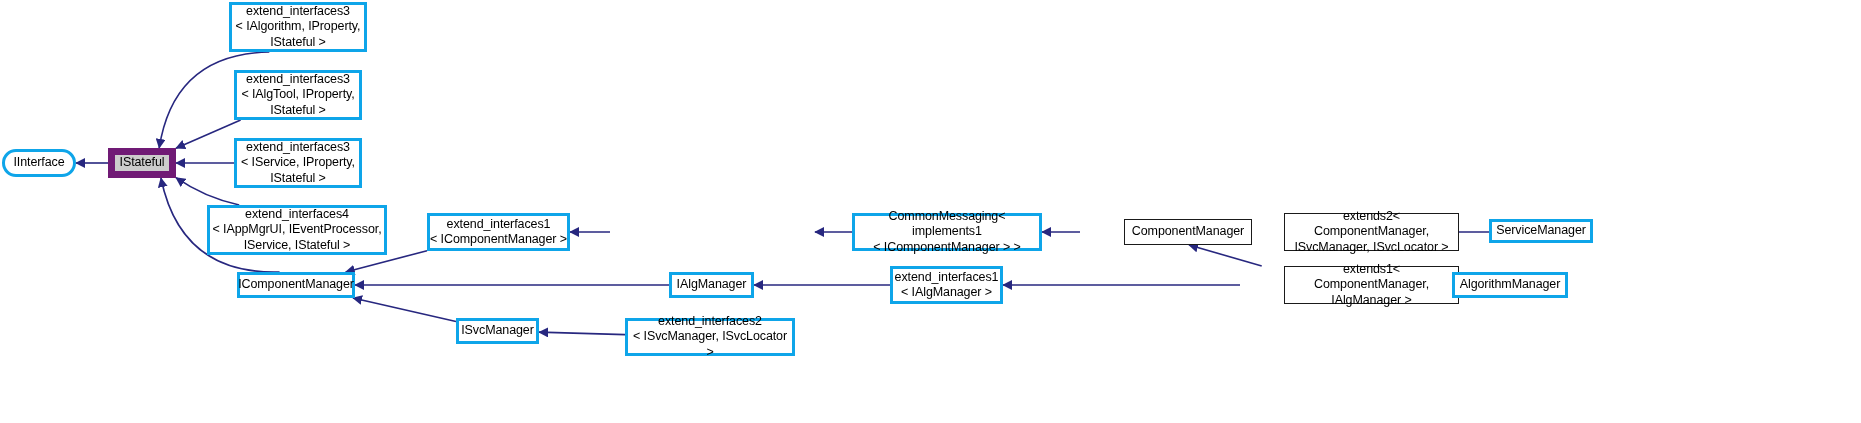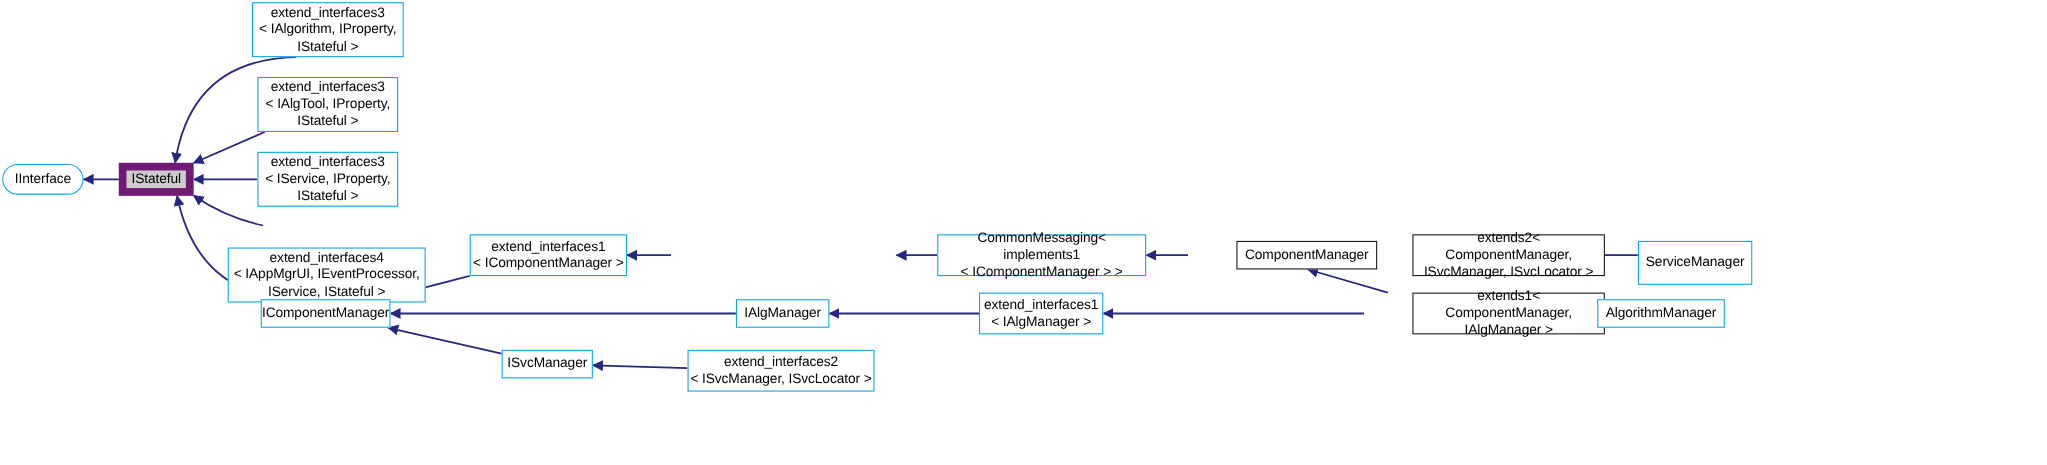--- a/index.html
+++ b/index.html
@@ -19,21 +19,21 @@
     position: absolute;
     left: 0;
     top: 0;
     width: 1861px;
     height: 423px;
     pointer-events: none;
   }
   .node {
     position: absolute;
     box-sizing: border-box;
-    border: 1px solid #0ea5e9;
+    border: 3px solid #0ea5e9;
     background: #ffffff;
     color: #000000;
     font-size: 12.5px;
     line-height: 15.5px;
     display: flex;
     align-items: center;
     justify-content: center;
     text-align: center;
     white-space: pre-line;
     letter-spacing: -0.1px;
@@ -84,34 +84,34 @@
     <div class="node current" style="left: 108px; top: 148px; width: 68px; height: 30px;">IStateful</div>
     <div class="node" style="left: 229px; top: 2px; width: 138px; height: 50px;">extend_interfaces3
 &lt; IAlgorithm, IProperty,
 IStateful &gt;</div>
     <div class="node" style="left: 234px; top: 70px; width: 128px; height: 50px;">extend_interfaces3
 &lt; IAlgTool, IProperty,
 IStateful &gt;</div>
     <div class="node" style="left: 234px; top: 138px; width: 128px; height: 50px;">extend_interfaces3
 &lt; IService, IProperty,
 IStateful &gt;</div>
-    <div class="node" style="left: 207px; top: 205px; width: 180px; height: 50px; margin-top: 20px;">extend_interfaces4
+    <div class="node" style="left: 207px; top: 205px; width: 180px; height: 50px;">extend_interfaces4
 &lt; IAppMgrUI, IEventProcessor,
 IService, IStateful &gt;</div>
     <div class="node" style="left: 237px; top: 272px; width: 118px; height: 26px;">IComponentManager</div>
     <div class="node" style="left: 427px; top: 213px; width: 143px; height: 38px;">extend_interfaces1
 &lt; IComponentManager &gt;</div>
     <div class="node" style="left: 456px; top: 318px; width: 83px; height: 26px;">ISvcManager</div>
     <div class="node" style="left: 669px; top: 272px; width: 85px; height: 26px;">IAlgManager</div>
     <div class="node" style="left: 625px; top: 318px; width: 170px; height: 38px;">extend_interfaces2
 &lt; ISvcManager, ISvcLocator &gt;</div>
     <div class="node" style="left: 852px; top: 213px; width: 190px; height: 38px;">CommonMessaging&lt; implements1
 &lt; IComponentManager &gt; &gt;</div>
     <div class="node" style="left: 890px; top: 266px; width: 113px; height: 38px;">extend_interfaces1
 &lt; IAlgManager &gt;</div>
     <div class="node thick" style="left: 1080px; top: 219px; width: 128px; height: 26px;">ComponentManager</div>
     <div class="node thick" style="left: 1240px; top: 213px; width: 175px; height: 38px;">extends2&lt; ComponentManager,
 ISvcManager, ISvcLocator &gt;</div>
     <div class="node thick" style="left: 1240px; top: 266px; width: 175px; height: 38px;">extends1&lt; ComponentManager,
 IAlgManager &gt;</div>
-    <div class="node" style="left: 1489px; top: 219px; width: 104px; height: 40px;">ServiceManager</div>
+    <div class="node" style="left: 1489px; top: 219px; width: 104px; height: 24px;">ServiceManager</div>
     <div class="node" style="left: 1452px; top: 272px; width: 116px; height: 26px;">AlgorithmManager</div>
   </div>
 
 </body></html>

